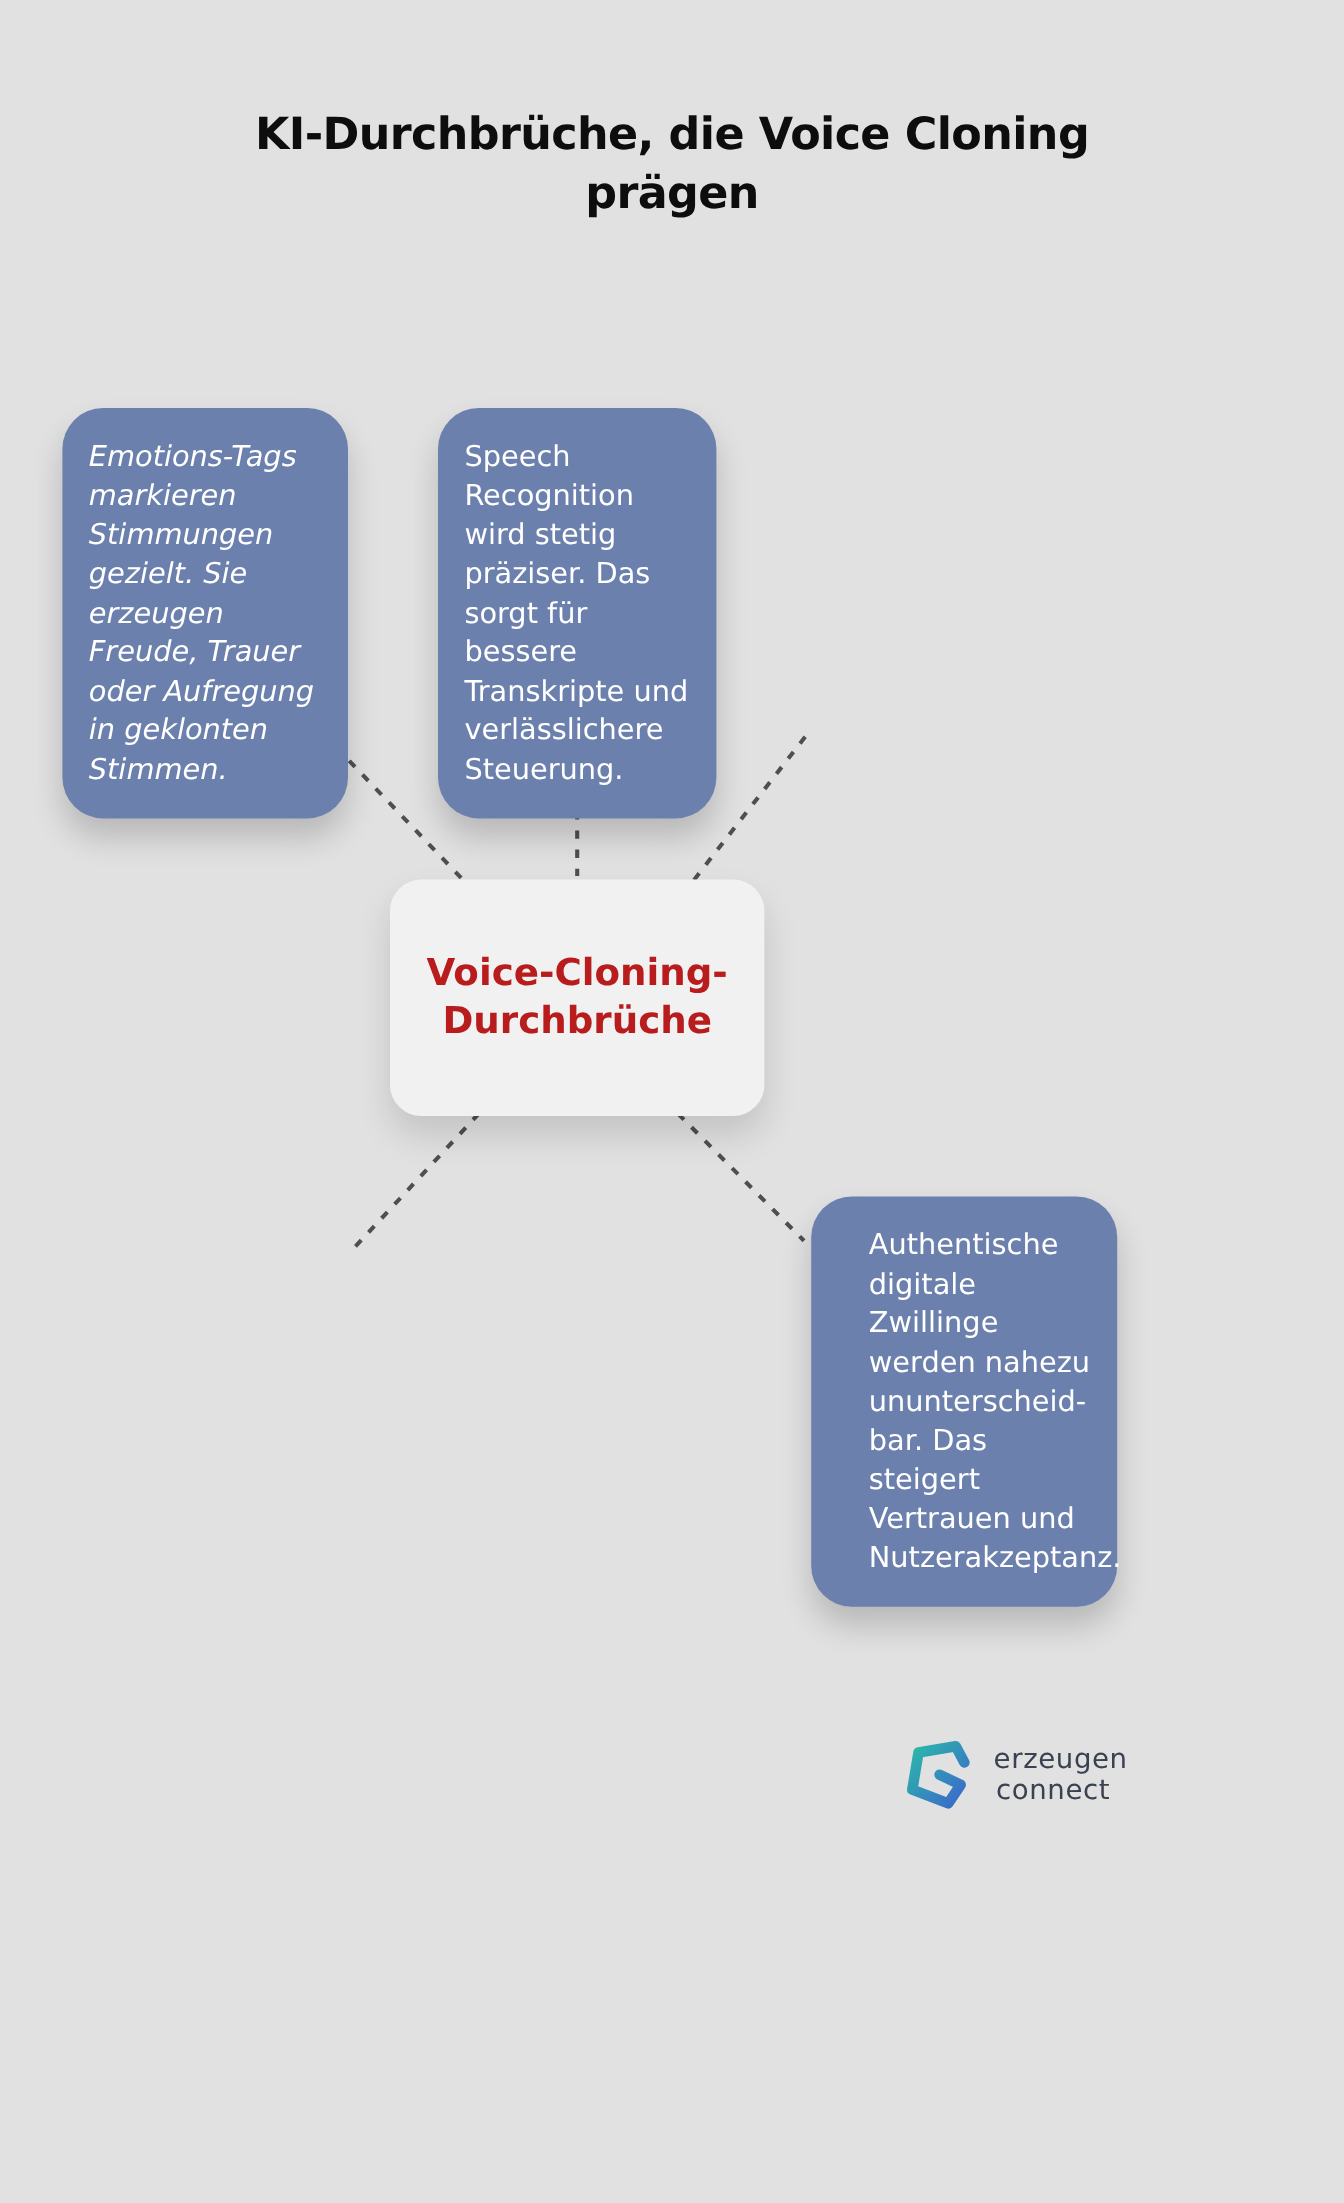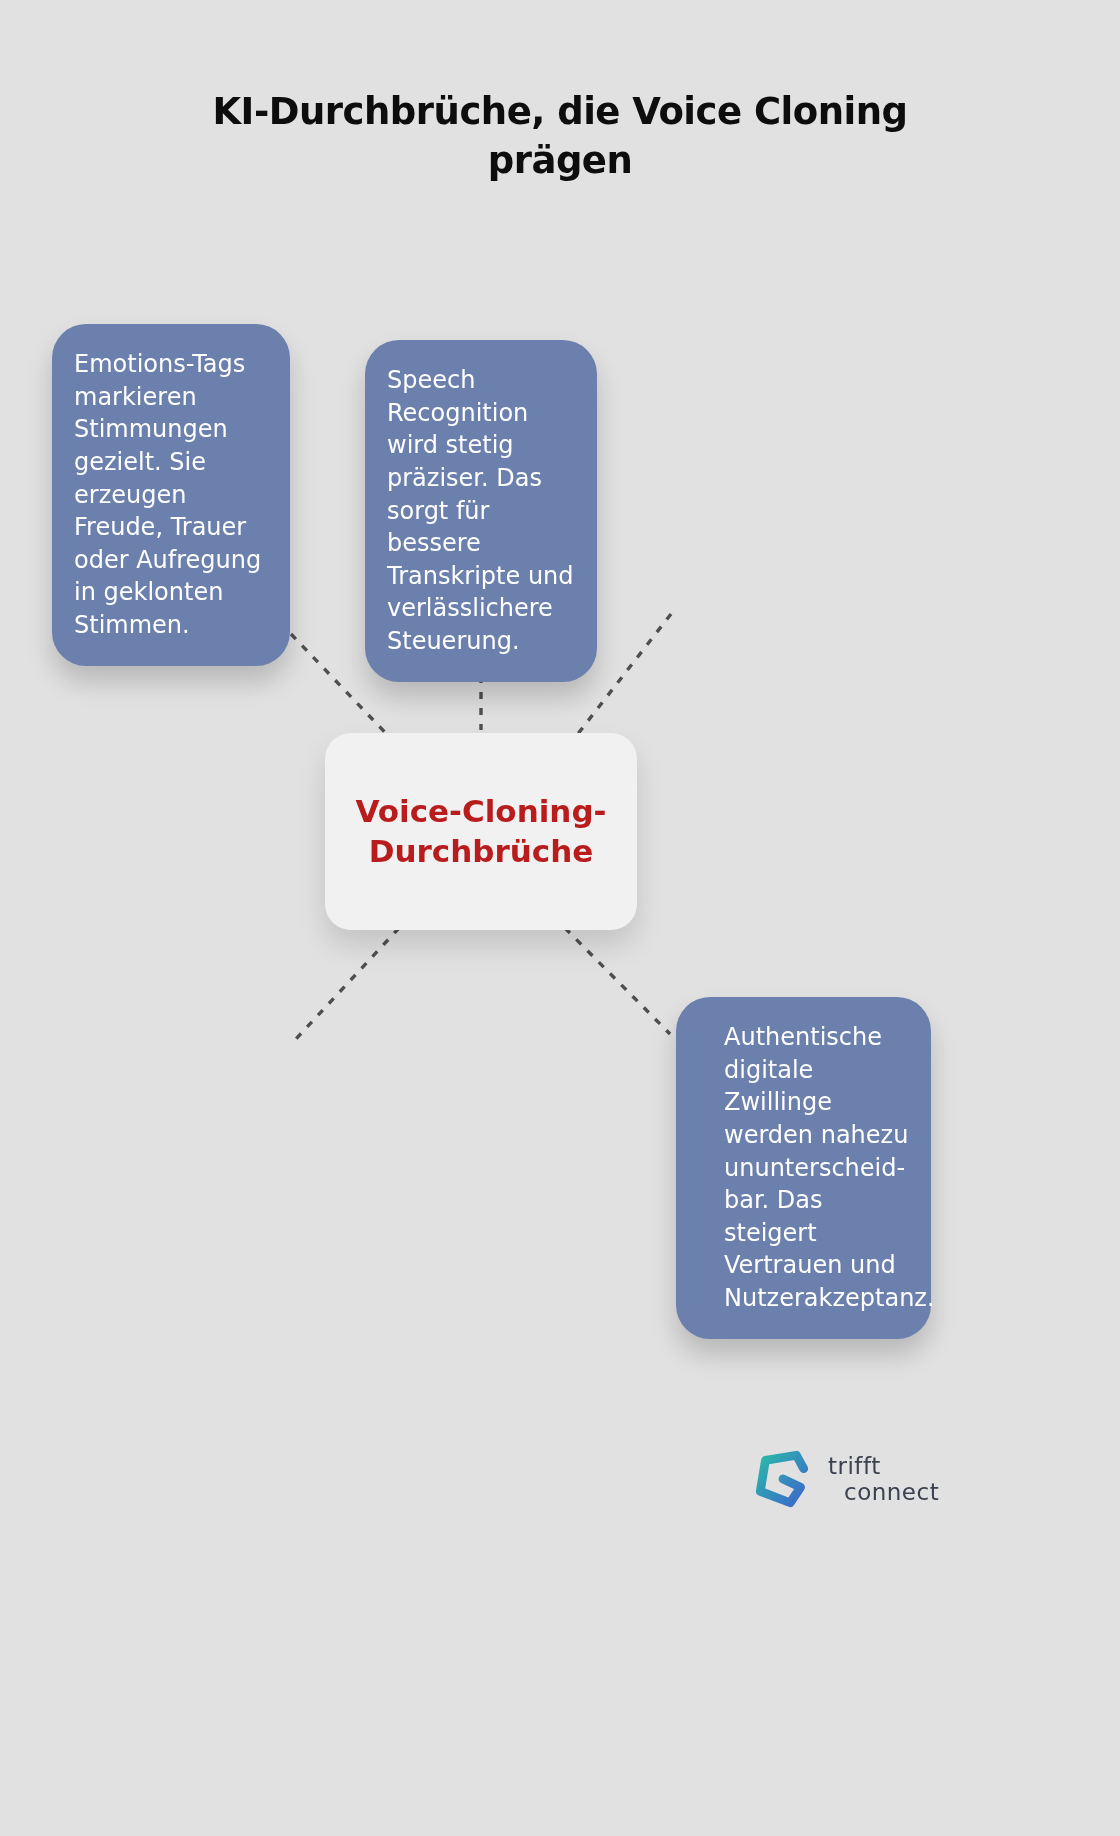--- a/index.html
+++ b/index.html
@@ -43,21 +43,21 @@
   .node {
     position: absolute;
     background: #6c80ad;
     color: #ffffff;
     border-radius: 34px;
     padding: 24px 22px;
     font-size: 24px;
     line-height: 1.36;
     box-shadow: 0 16px 26px rgba(0,0,0,0.18);
   }
-  .node-1 { left: 52px;  top: 324px; width: 194px; }
+  .node-1 { left: 52px;  top: 340px; width: 194px; font-style: italic; }
   .node-2 { left: 365px; top: 340px; width: 188px; }
   .node-3 { left: 676px; top: 340px; width: 185px; }
   .node-4 { left: 52px;  top: 997px; width: 194px; }
   .node-5 { left: 676px; top: 997px; width: 185px; padding-left: 48px; }
   .center-node {
     position: absolute;
     left: 325px;
     top: 733px;
     width: 252px;
     padding: 58px 30px;
@@ -81,21 +81,21 @@
   .logo-icon { width: 62px; height: 62px; }
   .logo-text {
     display: flex;
     flex-direction: column;
     color: #3a4150;
     font-size: 23px;
     line-height: 1.15;
     font-weight: 500;
     letter-spacing: 0.5px;
   }
-  .logo-text .line2 { margin-left: 16px; }
+  .logo-text .line2 { margin-left: 2px; }
 </style>
 </head>
 <body>
 
 <div class="canvas">
 
   <h1 class="title">KI-Durchbrüche, die Voice Cloning prägen</h1>
 
   <svg class="connectors" xmlns="http://www.w3.org/2000/svg">
     <line x1="291" y1="634" x2="399" y2="747"></line>
@@ -127,18 +127,18 @@
     <svg class="logo-icon" viewBox="0 0 60 60" xmlns="http://www.w3.org/2000/svg">
       <defs>
         <linearGradient id="lg" x1="0" y1="0" x2="1" y2="1">
           <stop offset="0" stop-color="#2bb9a9"></stop>
           <stop offset="1" stop-color="#3c66cc"></stop>
         </linearGradient>
       </defs>
       <path d="M50 20 L43 7 L13 12 L8 42 L37 53 L47 38 L30 30" fill="none" stroke="url(#lg)" stroke-width="8.5" stroke-linejoin="round" stroke-linecap="round"></path>
     </svg>
     <div class="logo-text">
-      <span class="line1">trifft</span>
+      <span class="line1">erzeugen</span>
       <span class="line2">connect</span>
     </div>
   </div>
 
 </div>
 
 </body></html>

